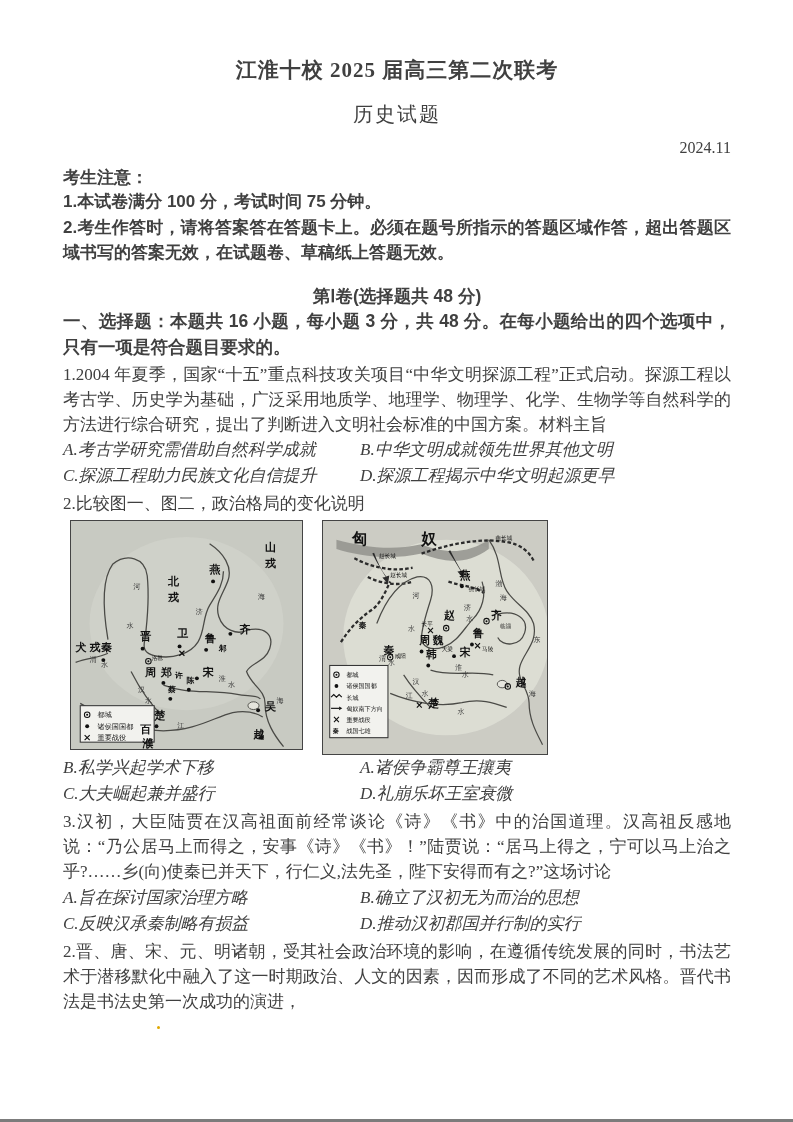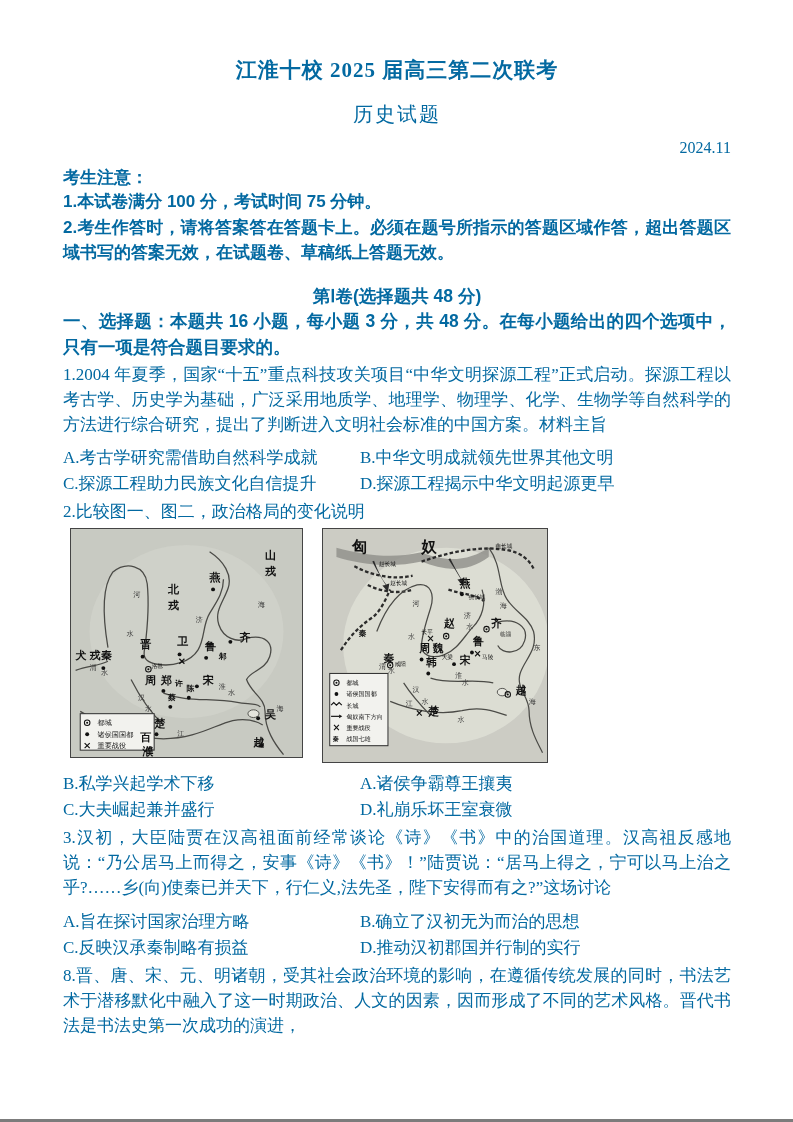--- a/index.html
+++ b/index.html
@@ -1,33 +1,33 @@
 <!DOCTYPE html>
 <html><head>
 <meta charset="utf-8">
 <style>
   * { margin:0; padding:0; box-sizing:border-box; }
   html,body { background:#ffffff; }
   .page {
     position:relative; width:793px; height:1122px; margin:0 auto;
-    background:#ffffff; overflow:hidden; color:#0369a1;
+    background:#ffffff; overflow:hidden; color:#404040;
     font-family:"Liberation Serif", serif; font-size:17px;
   }
   .content { position:absolute; left:63px; top:56px; width:668px; }
   .hei { font-family:"Liberation Sans", sans-serif; font-weight:700; }
   .exam-title { text-align:center; font-size:21px; font-weight:700; letter-spacing:1px; }
   .subject-title { text-align:center; font-size:20px; font-weight:400; margin-top:17px; letter-spacing:2px; }
   .exam-date { text-align:right; font-size:16px; margin-top:11px; }
   .exam-info { text-align:center; font-size:17px; margin-top:3px; }
   .notice-heading { margin-top:9px; font-size:17px; }
   .notice-item { font-size:17px; line-height:25.5px; text-align:justify; }
   .part-title { text-align:center; font-size:17.5px; margin-top:18px; }
   .section-instruction { font-size:17.5px; line-height:26px; text-align:justify; margin-top:0; }
   .stem { line-height:25.3px; text-align:justify; margin-top:2px; }
-  .options { display:grid; grid-template-columns:297px auto; line-height:26px; margin-top:8px; }
+  .options { display:grid; grid-template-columns:297px auto; line-height:26px; margin-top:0;font-style:italic; }
   .figures { display:flex; margin-top:3px; }
   .figure-box { flex:0 0 auto; }
   .fig1 { margin-left:7px; width:233px; }
   .fig2 { margin-left:19px; width:226px; }
   .map-svg { display:block; border:1px solid #444; }
   .captions { display:flex; margin-top:9px; font-size:17px; }
   .cap1 { width:240px; text-align:center; }
   .cap2 { width:245px; text-align:center; }
   svg text { font-family:"Liberation Sans", sans-serif; fill:#111; }
   .ml-state { font-size:4.8px; font-weight:700; }
@@ -258,19 +258,19 @@
     </div>
 
     <div class="stem">3.汉初，大臣陆贾在汉高祖面前经常谈论《诗》《书》中的治国道理。汉高祖反感地说：“乃公居马上而得之，安事《诗》《书》！”陆贾说：“居马上得之，宁可以马上治之乎?……乡(向)使秦已并天下，行仁义,法先圣，陛下安得而有之?”这场讨论</div>
     <div class="options">
       <span>A.旨在探讨国家治理方略</span>
       <span>B.确立了汉初无为而治的思想</span>
       <span>C.反映汉承秦制略有损益</span>
       <span>D.推动汉初郡国并行制的实行</span>
     </div>
 
-    <div class="stem">8.晋、唐、宋、元、明诸朝，受其社会政治环境的影响，在遵循传统发展的同时，书法艺术于潜移默化中融入了这一时期政治、人文的因素，因而形成了不同的艺术风格。晋代书法是书法史第一次成功的演进，</div>
+    <div class="stem">2.晋、唐、宋、元、明诸朝，受其社会政治环境的影响，在遵循传统发展的同时，书法艺术于潜移默化中融入了这一时期政治、人文的因素，因而形成了不同的艺术风格。晋代书法是书法史第一次成功的演进，</div>
 
   </div>
 
   <div class="speck"></div>
   <div class="bottom-bar"></div>
 </div>
 
 </body></html>

